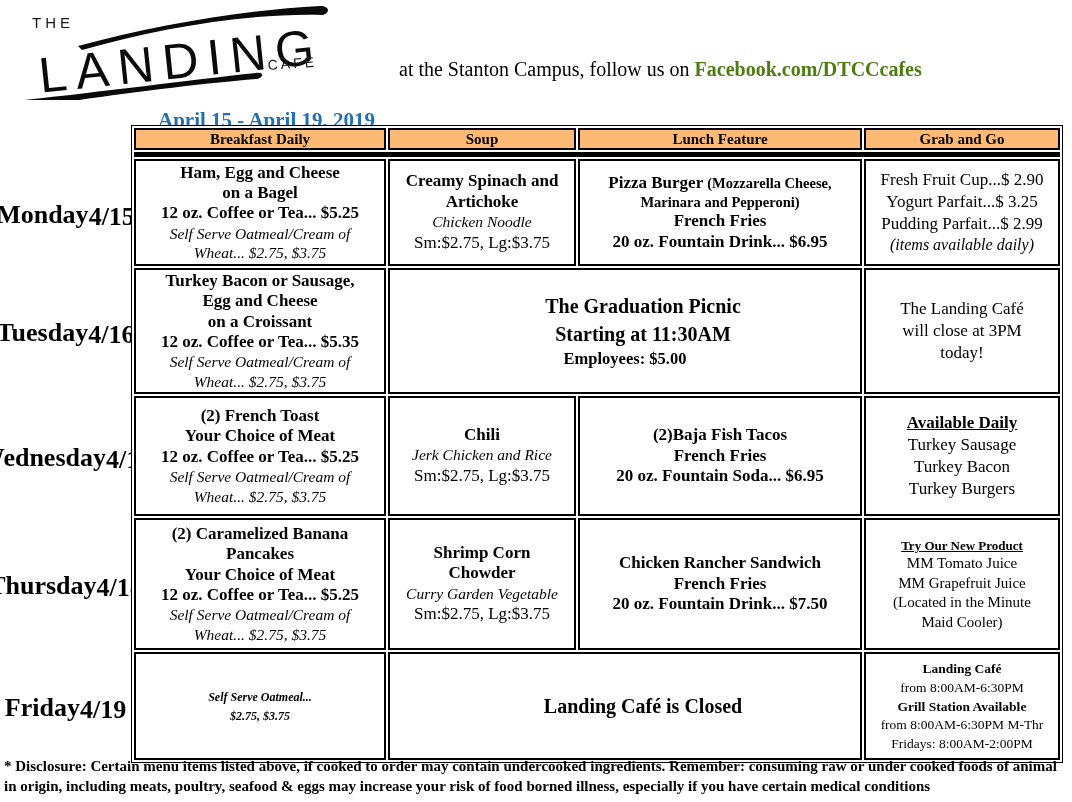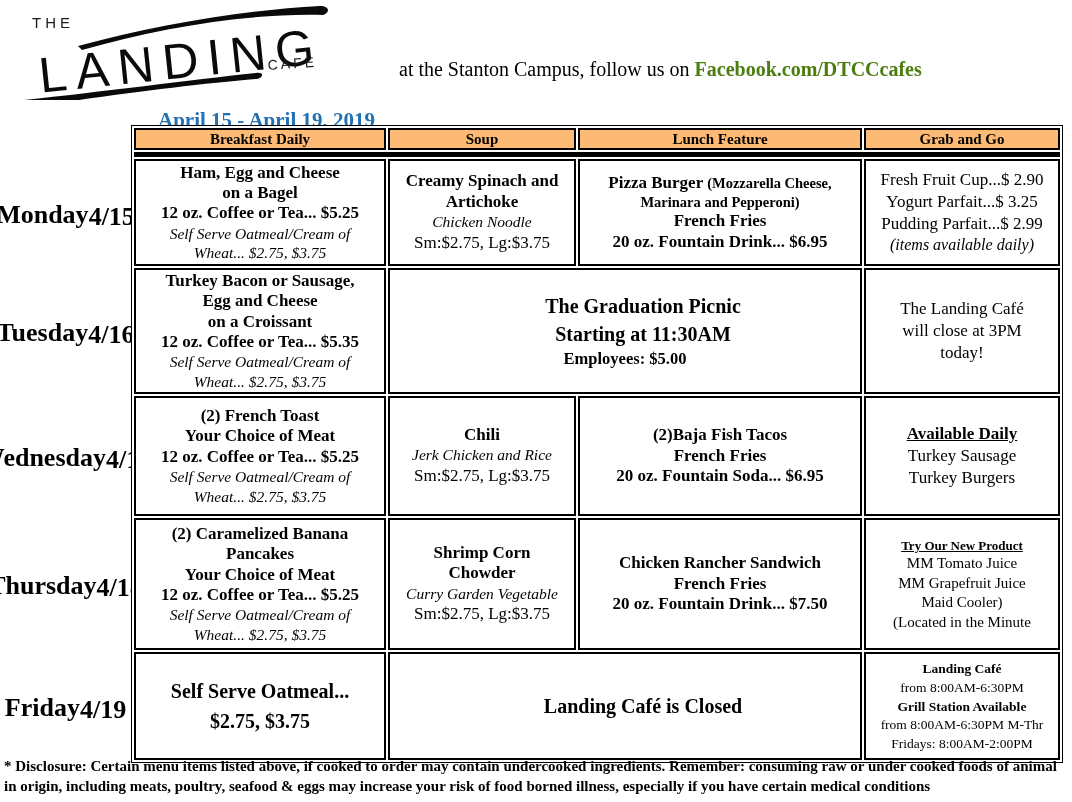--- a/index.html
+++ b/index.html
@@ -27,21 +27,21 @@
   .th{border:2px solid #000;display:flex;align-items:center;justify-content:center;
       font-weight:bold;font-size:15px;background:#fdba74;}
   .hbar{background:#000;}
   .cell{border:2px solid #000;background:#fff;display:flex;flex-direction:column;
         align-items:center;justify-content:center;text-align:center;padding:2px 3px;overflow:hidden;}
   .line{width:100%;}
   
   .s-b  {font-weight:bold;font-size:17px;line-height:1.2;}
   .s-bs {font-weight:bold;font-size:14.5px;line-height:1.25;}
   .s-i  {font-style:italic;font-size:15.5px;line-height:1.25;}
-  .s-bi {font-weight:bold;font-size:20px;line-height:1.5;}
+  .s-bi {font-weight:bold;font-style:italic;font-size:12px;line-height:1.5;}
   .s-r  {font-size:17px;line-height:1.3;}
   .s-ri {font-style:italic;font-size:16px;line-height:1.3;}
   .s-bu {font-weight:bold;text-decoration:underline;font-size:17px;line-height:1.3;}
   .s-bus{font-weight:bold;text-decoration:underline;font-size:13px;line-height:1.3;}
   .s-rs {font-size:15px;line-height:1.3;}
   .s-big{font-weight:bold;font-size:20px;line-height:1.4;margin-left:36px;}
   .s-bm {font-weight:bold;font-size:16.5px;line-height:1.35;}
   .s-xs {font-size:13.5px;line-height:1.32;}
   .s-bxs{font-weight:bold;font-size:13.5px;line-height:1.32;}
   
@@ -159,20 +159,21 @@
         <div class="line"><span class="s-r">Sm:$2.75, Lg:$3.75</span></div>
       </div>
       <div class="cell" style="grid-area: 5 / 3 / auto / span 1;">
         <div class="line"><span class="s-b">(2)Baja Fish Tacos</span></div>
         <div class="line"><span class="s-b">French Fries</span></div>
         <div class="line"><span class="s-b">20 oz. Fountain Soda... $6.95</span></div>
       </div>
       <div class="cell" style="grid-area: 5 / 4 / auto / span 1;">
         <div class="line"><span class="s-bu">Available Daily</span></div>
         <div class="line"><span class="s-r">Turkey Sausage</span></div>
+        <div class="line"><span class="s-r">Turkey Bacon</span></div>
         <div class="line"><span class="s-r">Turkey Burgers</span></div>
       </div>
       <div class="cell" style="grid-area: 6 / 1 / auto / span 1;">
         <div class="line"><span class="s-b">(2) Caramelized Banana</span></div>
         <div class="line"><span class="s-b">Pancakes</span></div>
         <div class="line"><span class="s-b">Your Choice of Meat</span></div>
         <div class="line"><span class="s-b">12 oz. Coffee or Tea... $5.25</span></div>
         <div class="line"><span class="s-i">Self Serve Oatmeal/Cream of</span></div>
         <div class="line"><span class="s-i">Wheat... $2.75, $3.75</span></div>
       </div>
@@ -184,22 +185,22 @@
       </div>
       <div class="cell" style="grid-area: 6 / 3 / auto / span 1;">
         <div class="line"><span class="s-b">Chicken Rancher Sandwich</span></div>
         <div class="line"><span class="s-b">French Fries</span></div>
         <div class="line"><span class="s-b">20 oz. Fountain Drink... $7.50</span></div>
       </div>
       <div class="cell" style="grid-area: 6 / 4 / auto / span 1;">
         <div class="line"><span class="s-bus">Try Our New Product</span></div>
         <div class="line"><span class="s-rs">MM Tomato Juice</span></div>
         <div class="line"><span class="s-rs">MM Grapefruit Juice</span></div>
+        <div class="line"><span class="s-rs">(Located in the Minute</span></div>
         <div class="line"><span class="s-rs">Maid Cooler)</span></div>
-        <div class="line"><span class="s-rs">(Located in the Minute</span></div>
       </div>
       <div class="cell" style="grid-area: 7 / 1 / auto / span 1;">
         <div class="line"><span class="s-bi">Self Serve Oatmeal...</span></div>
         <div class="line"><span class="s-bi">$2.75, $3.75</span></div>
       </div>
       <div class="cell" style="grid-area: 7 / 2 / auto / span 2;">
         <div class="line"><span class="s-big">Landing Café is Closed</span></div>
       </div>
       <div class="cell" style="grid-area: 7 / 4 / auto / span 1;">
         <div class="line"><span class="s-bxs">Landing Café</span></div>

